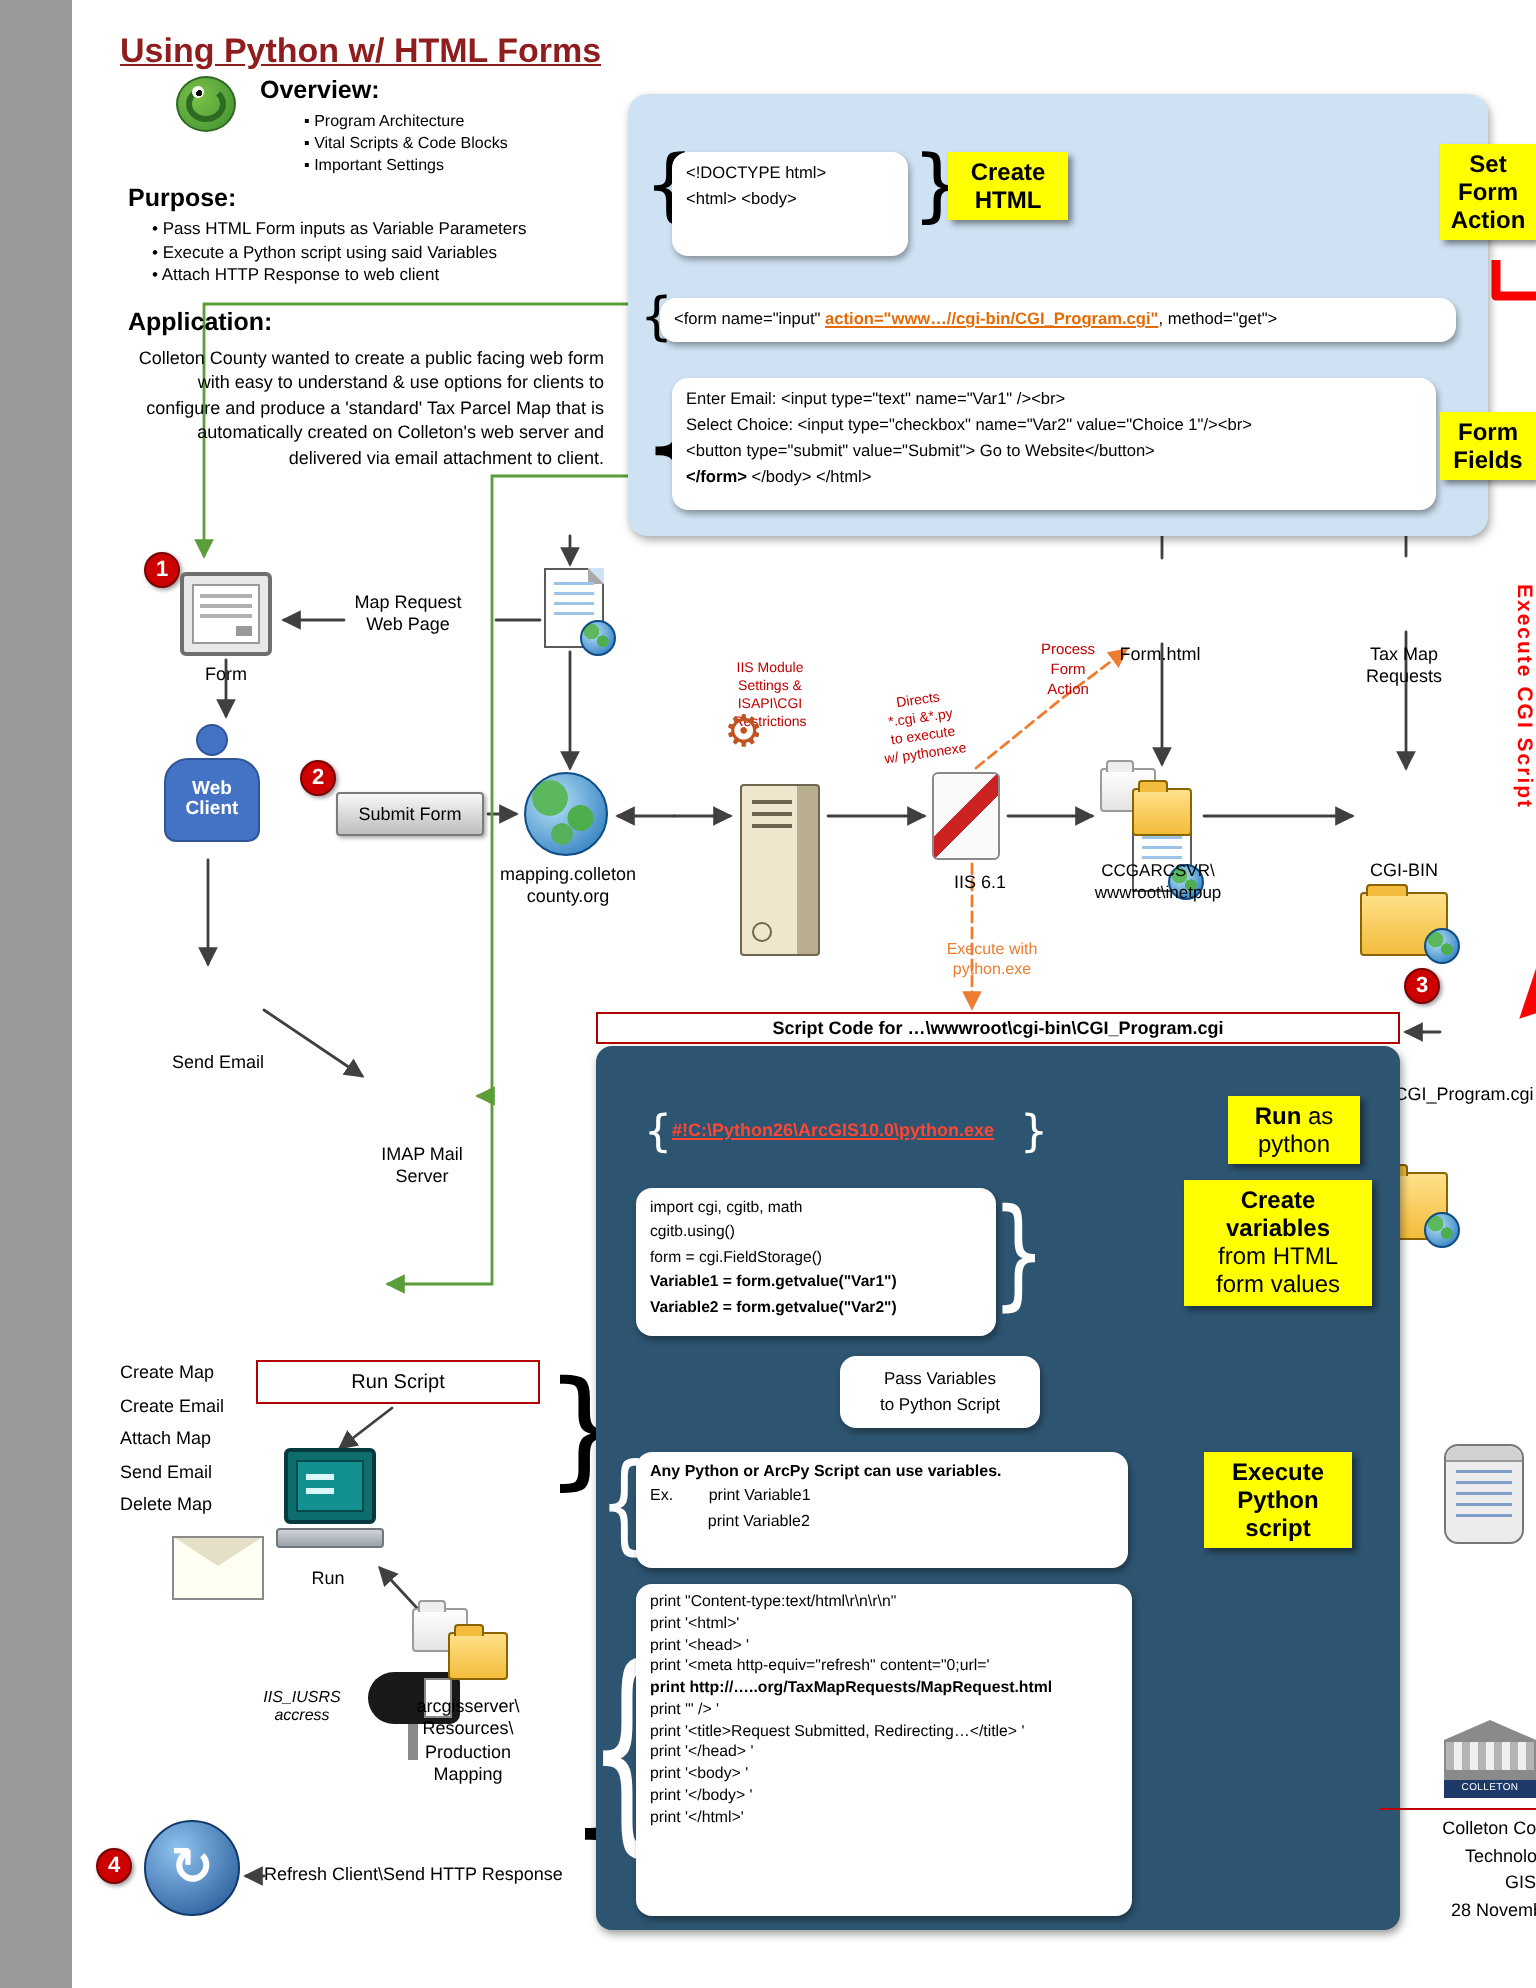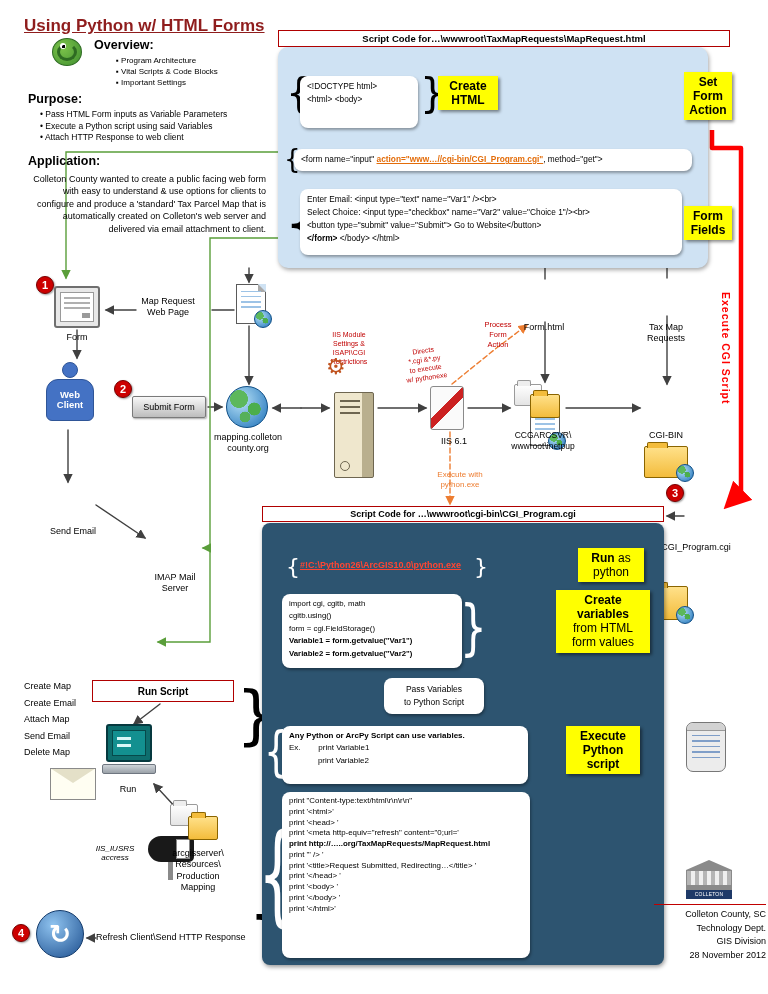--- a/index.html
+++ b/index.html
@@ -1,18 +1,18 @@
 <!DOCTYPE html>
 <html><head>
 <meta charset="utf-8">
 <style>
   *{margin:0;padding:0;box-sizing:border-box;}
   html,body{background:#9a9a9a;}
   body{display:flex;justify-content:center;font-family:"Liberation Sans",sans-serif;}
-  .page{position:relative;width:768px;height:994px;background:#fff;overflow:hidden;color:#000;}
+  .page{position:relative;width:768px;height:994px;background:#fff;overflow:hidden;color:#000;margin-left:36px;}
   .abs{position:absolute;z-index:2;}
   .pre{white-space:pre-line;}
   .ctr{text-align:center;}
   .b{font-weight:bold;}
   .n{font-weight:normal;}
   svg.overlay{position:absolute;left:0;top:0;z-index:1;pointer-events:none;}
 
   .title{font-size:17px;font-weight:bold;color:#8f1d1d;text-decoration:underline;}
   .h2{font-size:12.5px;font-weight:bold;}
   .sq-item{font-size:8px;line-height:11px;}
@@ -184,21 +184,20 @@
   </div>
   <div class="abs h2" style="left:28px;top:92px;">Purpose:</div>
   <div class="abs" style="left:40px;top:109px;width:230px;">
     <div class="dot-item">Pass HTML Form inputs as Variable Parameters</div>
     <div class="dot-item">Execute a Python script using said Variables</div>
     <div class="dot-item">Attach HTTP Response to web client</div>
   </div>
   <div class="abs h2" style="left:28px;top:154px;">Application:</div>
   <div class="abs apptext" style="left:26px;top:173px;width:240px;text-align:right;">Colleton County wanted to create a public facing web form with easy to understand &amp; use options for clients to configure and produce a 'standard' Tax Parcel Map that is automatically created on Colleton's web server and delivered via email attachment to client.</div>
 
-  <div class="abs hdrbar" style="left:278px;top:30px;width:452px;">Script Code for…\wwwroot\TaxMapRequests\MapRequest.html</div>
   <div class="abs topbody" style="left:278px;top:47px;width:430px;height:221px;"></div>
 
   <div class="abs brace" style="left:286px;top:70px;font-size:40px;"><span class="brace-l"></span></div>
   <div class="abs codebox" style="left:300px;top:76px;width:118px;height:52px;">
     <span class="pre">&lt;!DOCTYPE html&gt;
 &lt;html&gt; &lt;body&gt;</span>
   </div>
   <div class="abs brace" style="left:420px;top:70px;font-size:40px;"><span class="brace-r"></span></div>
   <div class="abs yellow pre" style="left:438px;top:76px;width:60px;">Create
 HTML</div>
@@ -302,21 +301,21 @@
   <div class="abs lbl9 ctr pre" style="left:138px;top:572px;width:74px;">IMAP Mail
 Server</div>
 
   <div class="abs lbl9" style="left:24px;top:678px;width:66px;line-height:16.6px;">
     <div>Create Map</div>
     <div>Create Email</div>
     <div>Attach Map</div>
     <div>Send Email</div>
     <div>Delete Map</div>
   </div>
-  <div class="abs runscript" style="left:92px;top:680px;width:142px;height:22px;font-weight:bold;">Run Script</div>
+  <div class="abs runscript" style="left:92px;top:680px;width:142px;height:22px;">Run Script</div>
   <div class="abs brace" style="left:236px;top:678px;font-size:64px;"><span class="brace-r"></span></div>
 
   <div class="abs runpc" style="left:102px;top:724px;">
     <div class="rp-screen"></div>
       <div class="rp-base"></div>
   </div>
   <div class="abs lbl9 ctr" style="left:110px;top:784px;width:36px;">Run</div>
 
   <div class="abs ctr pre" style="left:84px;top:844px;width:62px;font-size:8px;font-style:italic;">IIS_IUSRS
 accress</div>

